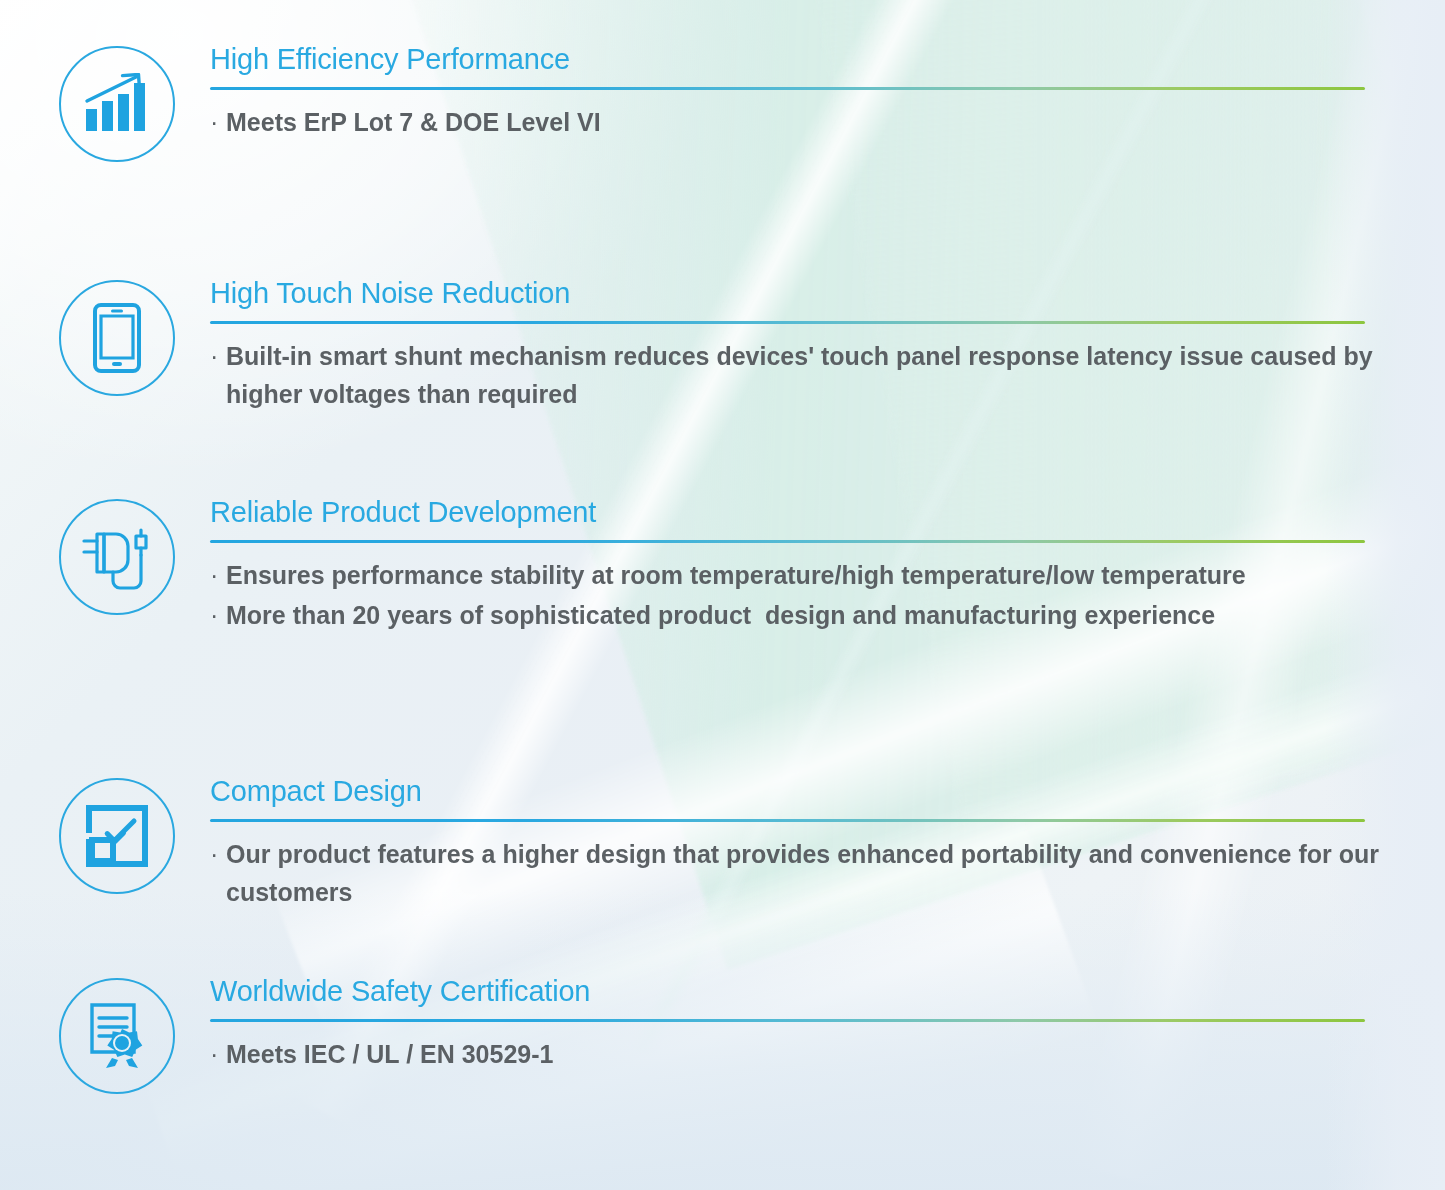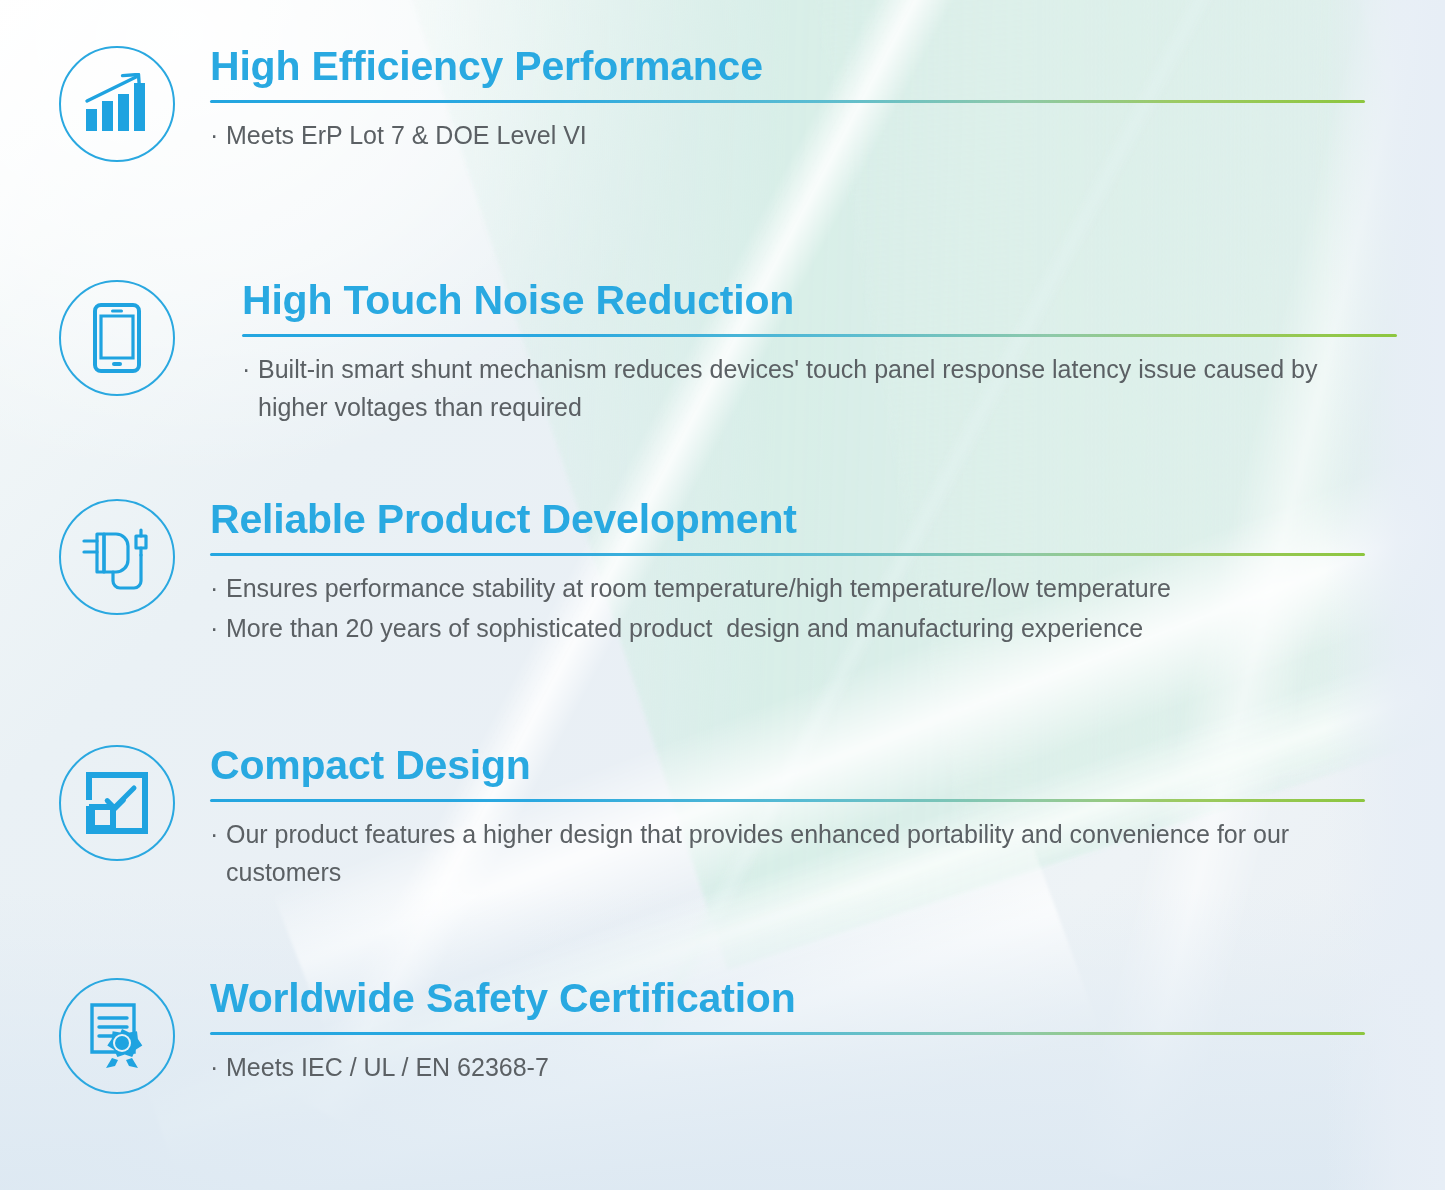--- a/index.html
+++ b/index.html
@@ -144,22 +144,22 @@
   .icon-circle svg { display: block; }
 
   .feature-body {
     flex: 1 1 auto;
     padding-left: 28px;
     min-width: 0;
   }
 
   .feature-title {
     color: #29a9e1;
-    font-size: 41px;
-    font-weight: 700;
+    font-size: 29px;
+    font-weight: 400;
     letter-spacing: -0.2px;
     line-height: 1.08;
     white-space: nowrap;
   }
 
   .feature-rule {
     height: 3px;
     margin-top: 12px;
     width: 1155px;
     background: linear-gradient(to right,
@@ -186,27 +186,28 @@
   .bullet + .bullet { margin-top: 2px; }
   .bullet-dot {
     flex: 0 0 auto;
     width: 16px;
     color: #5b6064;
     font-size: 25px;
     line-height: 1.50;
   }
   .bullet-text {
     flex: 1 1 auto;
+    font-weight: bold;
   }
 
   
   #feature-0 { top: 44px; }
-  #feature-1 { top: 278px; gap: 32px; }
+  #feature-1 { top: 278px; }
   #feature-2 { top: 497px; }
-  #feature-3 { top: 743px; justify-content: flex-end; }
+  #feature-3 { top: 776px; justify-content: flex-end; }
   #feature-4 { top: 976px; justify-content: flex-end; }
 </style>
 </head>
 <body>
 
 <div class="page">
 
   <div class="bg-glow-tl"></div>
   <div class="bg-mint"></div>
   <div class="bg-mint2"></div>
@@ -350,20 +351,20 @@
             </svg>
           </span>
         </div>
       </div>
       <div class="feature-body">
         <div class="feature-title">Worldwide Safety Certification</div>
         <div class="feature-rule"></div>
         <div class="bullets">
           <div class="bullet">
             <span class="bullet-dot">·</span>
-            <span class="bullet-text">Meets IEC / UL / EN 62368-7</span>
+            <span class="bullet-text">Meets IEC / UL / EN 30529-1</span>
           </div>
         </div>
       </div>
     </div>
 
   </div>
 </div>
 
 </body></html>

